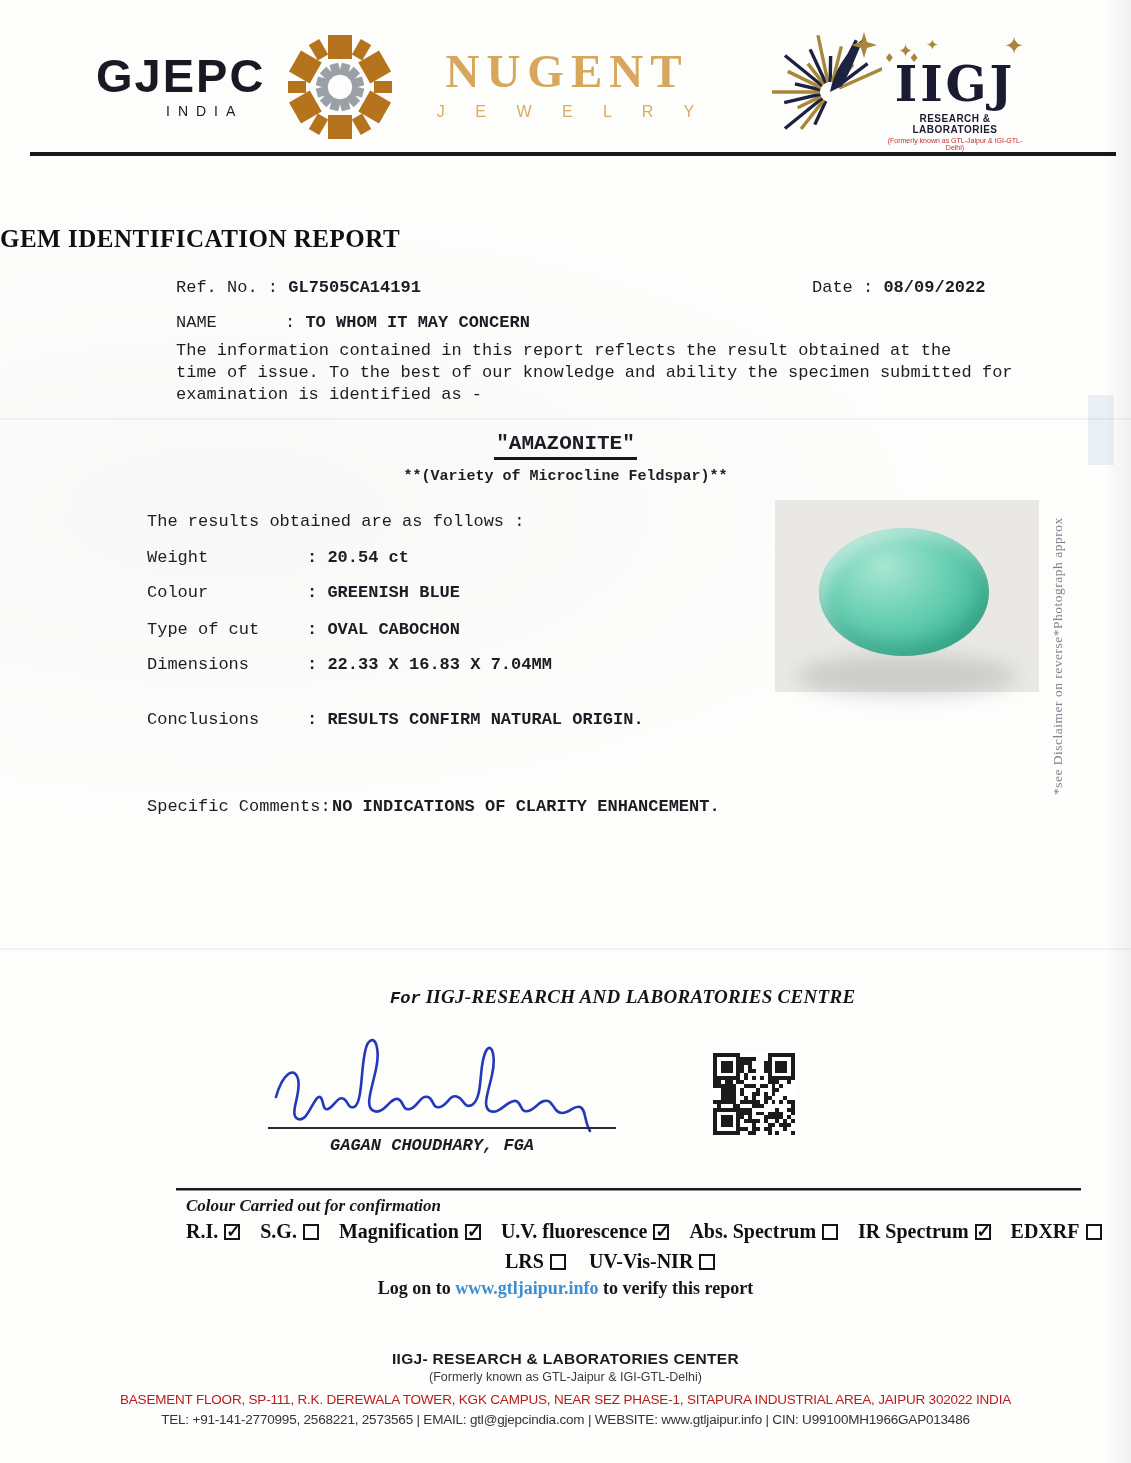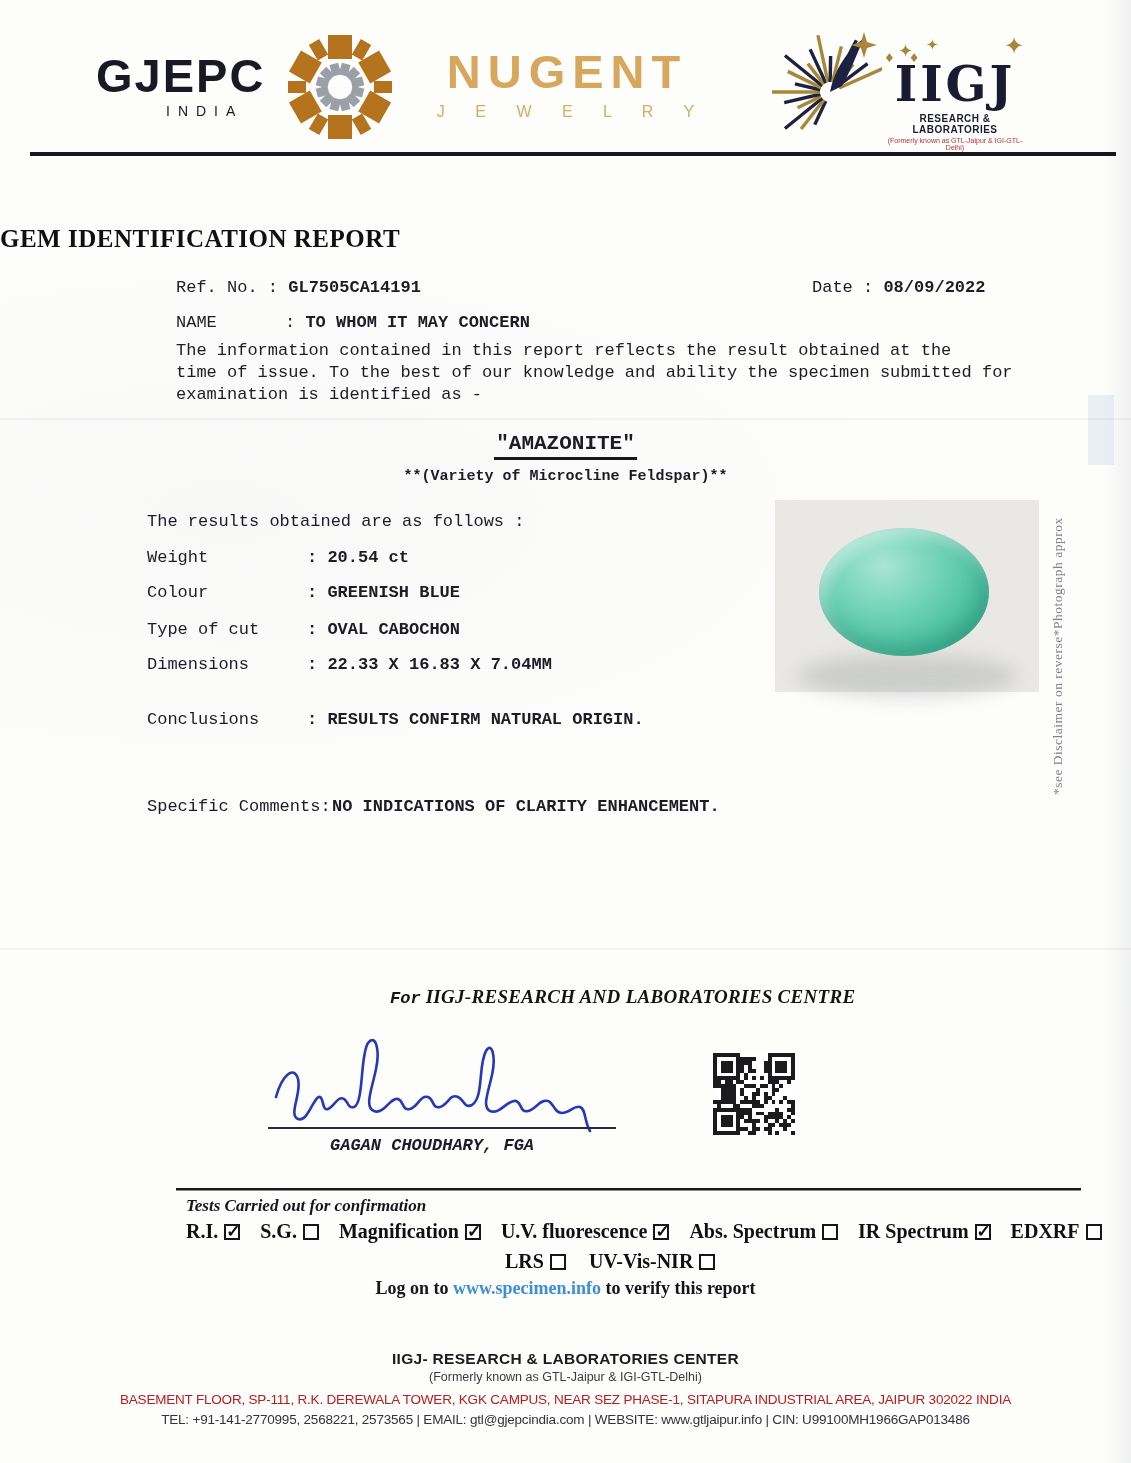--- a/index.html
+++ b/index.html
@@ -12,21 +12,21 @@
   .crease{position:absolute;left:0;width:100%;height:2px;background:rgba(120,120,130,0.07);}
   .tone{position:absolute;inset:0;background:
         radial-gradient(1200px 500px at 20% 35%,rgba(210,210,215,0.12),rgba(0,0,0,0) 60%);pointer-events:none;}
 
   
   .gjepc{position:absolute;left:96px;top:52px;text-align:center;}
   .gjepc .word{font-weight:bold;font-size:47px;letter-spacing:2px;color:#191923;line-height:1;}
   .gjepc .sub{font-size:14px;letter-spacing:8px;color:#191923;margin-top:4px;padding-left:48px;}
   .medallion{position:absolute;left:284px;top:31px;}
   .nugent{position:absolute;left:412px;top:48px;width:310px;text-align:center;}
-  .nugent .word{font-family:Liberation Sans, sans-serif;font-weight:bold;font-size:47px;
+  .nugent .word{font-family:Liberation Serif, serif;font-weight:bold;font-size:47px;
                 letter-spacing:7px;color:#d7a75e;line-height:1;}
   .nugent .sub{font-size:16px;letter-spacing:13px;color:#d9ab61;margin-top:8px;padding-left:10px;}
   .burst{position:absolute;left:772px;top:30px;}
   .iigjblock{position:absolute;left:880px;top:38px;width:150px;text-align:center;}
   .iigj-stars{height:22px;position:relative;}
   .star{color:#a8873a;font-size:18px;position:absolute;}
   .star.s1{left:18px;top:2px;}
   .star.s2{left:46px;top:-2px;font-size:15px;}
   .star.s3{right:6px;top:-6px;font-size:24px;}
   .iigj-word{font-family:"DejaVu Serif",serif;font-weight:bold;font-size:48px;color:#1a1a30;
@@ -691,21 +691,21 @@
       <div class="on"></div>
       <div></div>
       <div class="on"></div>
       <div></div>
       <div></div>
       <div></div>
       <div class="on"></div>
     </div>
 
   <div class="tests-rule"></div>
-  <div class="tests-head">Tests Carried out for confirmation</div>
+  <div class="tests-head">Colour Carried out for confirmation</div>
 
   <div class="trow trow1">
     <span class="titem">
         <span>R.I.</span>
         <span class="cb checked"></span>
       </span>
     <span class="titem">
         <span>S.G.</span>
         <span class="cb"></span>
       </span>
@@ -736,21 +736,21 @@
         <span class="cb"></span>
       </span>
     <span class="titem">
         <span>UV-Vis-NIR</span>
         <span class="cb"></span>
       </span>
   </div>
 
   <div class="verify">
     <span>Log on to</span>
-    <span class="link">www.specimen.info</span>
+    <span class="link">www.gtljaipur.info</span>
     <span>to verify this report</span>
   </div>
 
   <div class="f-org">IIGJ- RESEARCH &amp; LABORATORIES CENTER</div>
   <div class="f-formerly">(Formerly known as GTL-Jaipur &amp; IGI-GTL-Delhi)</div>
   <div class="f-addr">BASEMENT FLOOR, SP-111, R.K. DEREWALA TOWER, KGK CAMPUS, NEAR SEZ PHASE-1, SITAPURA INDUSTRIAL AREA, JAIPUR 302022 INDIA</div>
   <div class="f-contact">TEL: +91-141-2770995, 2568221, 2573565 | EMAIL: gtl@gjepcindia.com | WEBSITE: www.gtljaipur.info | CIN: U99100MH1966GAP013486</div>
 </div>
 
 </body></html>

